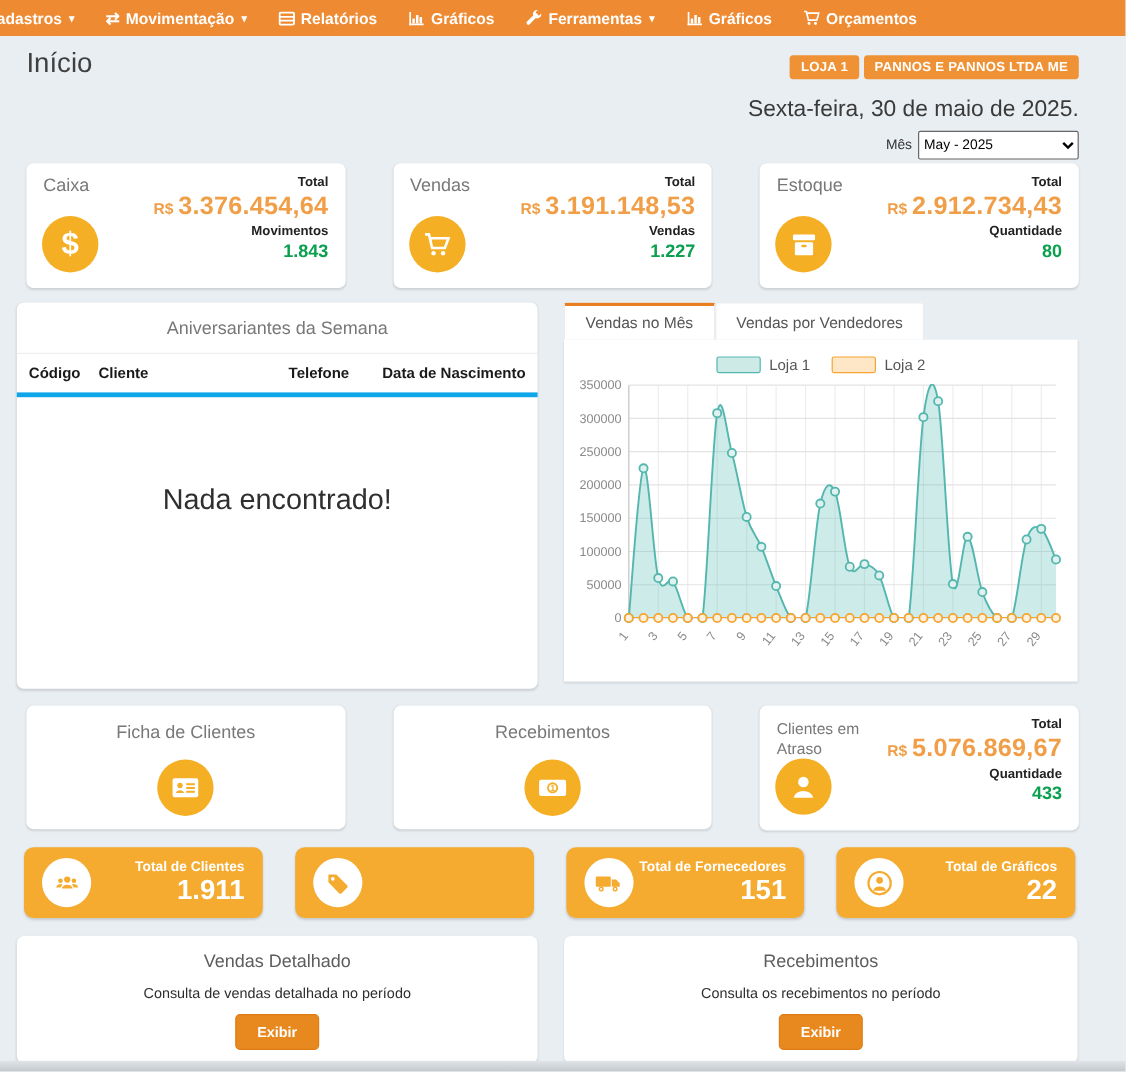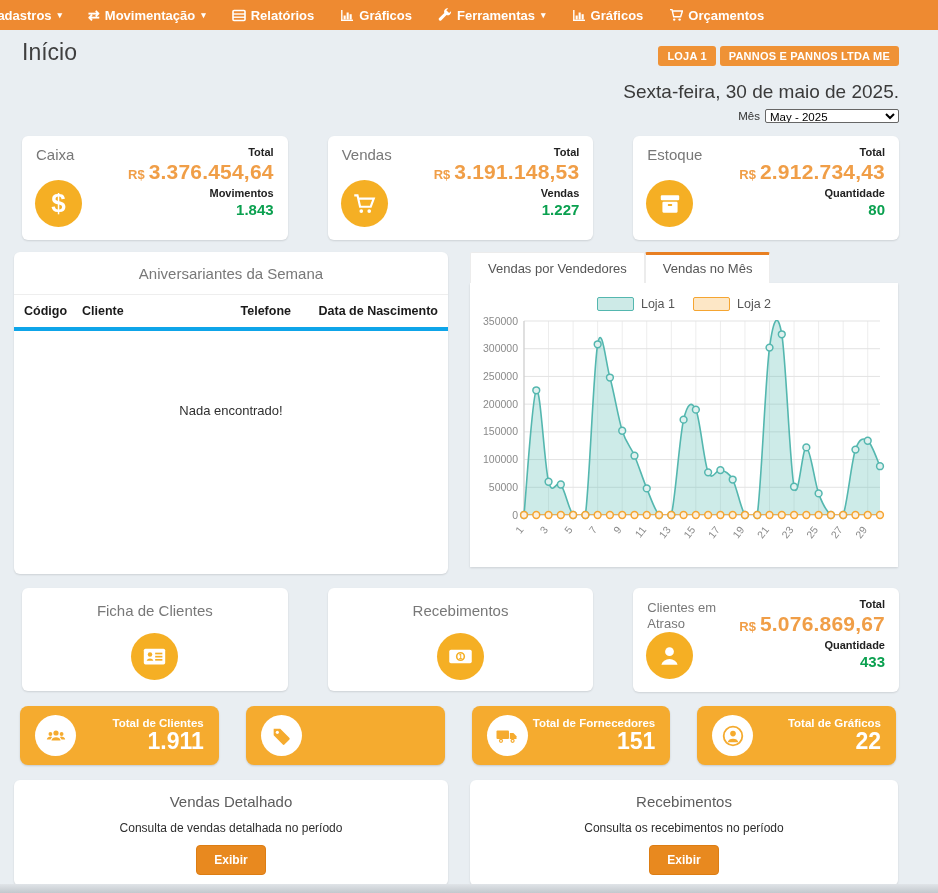--- a/index.html
+++ b/index.html
@@ -29,21 +29,21 @@
   .badges { display: flex; gap: 4px; justify-content: flex-end; }
   .badge {
     background: #ef9236; color: #fff; font-size: 11px; font-weight: 700;
     padding: 4px 9px; border-radius: 3px; letter-spacing: .2px; cursor: pointer;
   }
   .date-text { margin-top: 15px; font-size: 19px; color: #3a3a3a; }
   .month-row { margin-top: 6px; display: flex; justify-content: flex-end; align-items: center; gap: 5px; }
   .month-label { font-size: 11.5px; color: #333; }
   select.month-select {
     font-family: "Liberation Sans", sans-serif; font-size: 11.5px;
-    border: 1px solid #666; border-radius: 2px; height: 14px; width: 134px; background: #fff;
+    border: 1px solid #666; border-radius: 2px; height: 24px; width: 134px; background: #fff;
   }
   
   .card { background: #fff; border-radius: 6px; box-shadow: 0 1px 2px rgba(0,0,0,.12); }
   
   .stat-row, .info-row { display: grid; grid-template-columns: repeat(3,1fr); gap: 40px; margin: 0 39px 0 22px; }
   .stat-card { position: relative; height: 104px; padding: 10px 14px; }
   .stat-title { font-size: 15px; color: #787878; max-width: 110px; line-height: 1.25; }
   .icon-circle {
     width: 47px; height: 47px; border-radius: 50%; background: #f5af24;
     position: absolute; left: 13px; bottom: 13px; display: flex; align-items: center; justify-content: center;
@@ -58,21 +58,21 @@
   .dollar-glyph { font-size: 26px; }
   
   .mid-row { display: grid; grid-template-columns: 434px 428px; gap: 22px; margin: 12px 39px 0 14px; align-items: start; }
   .panel-header { text-align: center; font-size: 15px; color: #787878; padding: 13px 0 12px; border-bottom: 1px solid #eee; }
   .bday-panel { height: 322px; position: relative; }
   .bday-cols { display: flex; padding: 9px 10px; border-bottom: 4px solid #0ea5e9; font-size: 12.5px; font-weight: 700; color: #1a1a1a; }
   .col-codigo { width: 58px; }
   .col-cliente { flex: 1; }
   .col-telefone { width: 72px; text-align: right; padding-right: 12px; }
   .col-nascimento { width: 135px; text-align: right; }
-  .empty-msg { text-align: center; font-size: 13px; color: #2f2f2f; margin-top: 72px; }
+  .empty-msg { text-align: center; font-size: 24px; color: #2f2f2f; margin-top: 72px; }
   
   .sales-wrap { }
   .tabs { display: flex; }
   .tab {
     background: #fff; border: 1px solid #ececec; border-bottom: none; font-size: 13px; color: #555;
     padding: 8px 17px 7px; cursor: pointer; border-radius: 2px 2px 0 0;
   }
   .tab.active { border-top: 3px solid #e87f22; padding-top: 6px; font-weight: 400; }
   .sales-body { background: #fff; box-shadow: 0 1px 2px rgba(0,0,0,.12); padding: 14px 6px 8px; }
   .legend { display: flex; justify-content: center; gap: 18px; align-items: center; margin-bottom: 2px; }
@@ -254,22 +254,22 @@
       <span class="col-codigo">Código</span>
       <span class="col-cliente">Cliente</span>
       <span class="col-telefone">Telefone</span>
       <span class="col-nascimento">Data de Nascimento</span>
     </div>
     <div class="empty-msg">Nada encontrado!</div>
   </div>
 
   <div class="sales-wrap">
     <div class="tabs">
+      <div class="tab active">Vendas no Mês</div>
       <div class="tab">Vendas por Vendedores</div>
-      <div class="tab active">Vendas no Mês</div>
     </div>
     <div class="sales-body">
       <div class="legend">
         <div class="legend-item">
             <span class="swatch loja1"></span>
             <span>Loja 1</span>
           </div>
         <div class="legend-item">
             <span class="swatch loja2"></span>
             <span>Loja 2</span>

